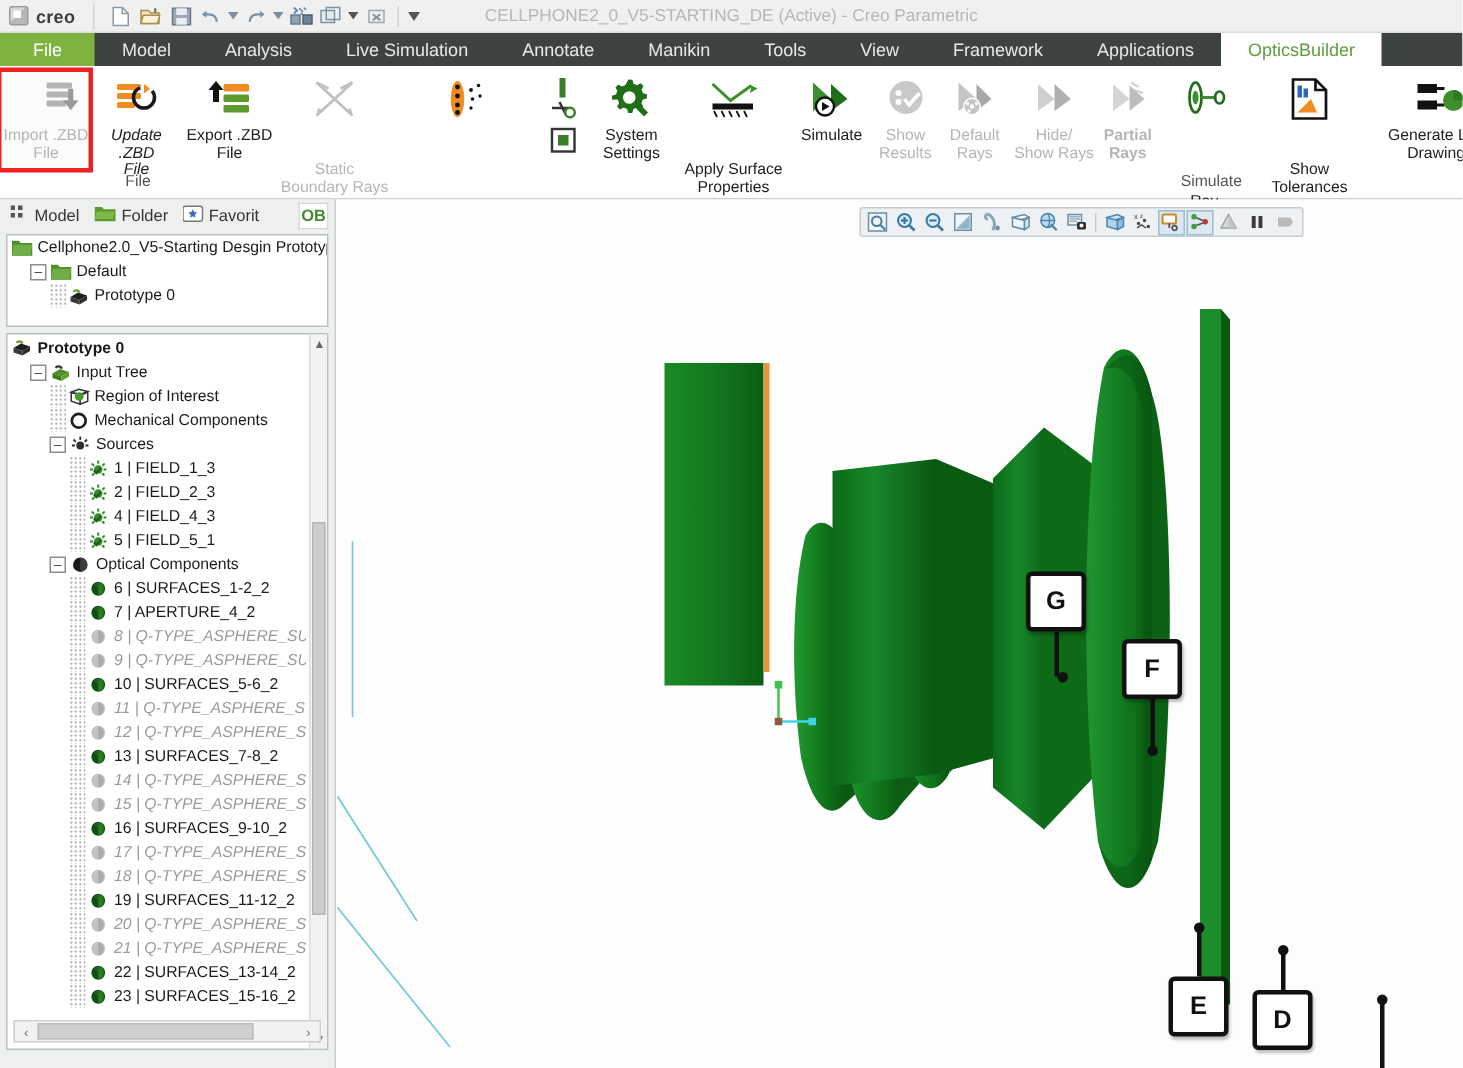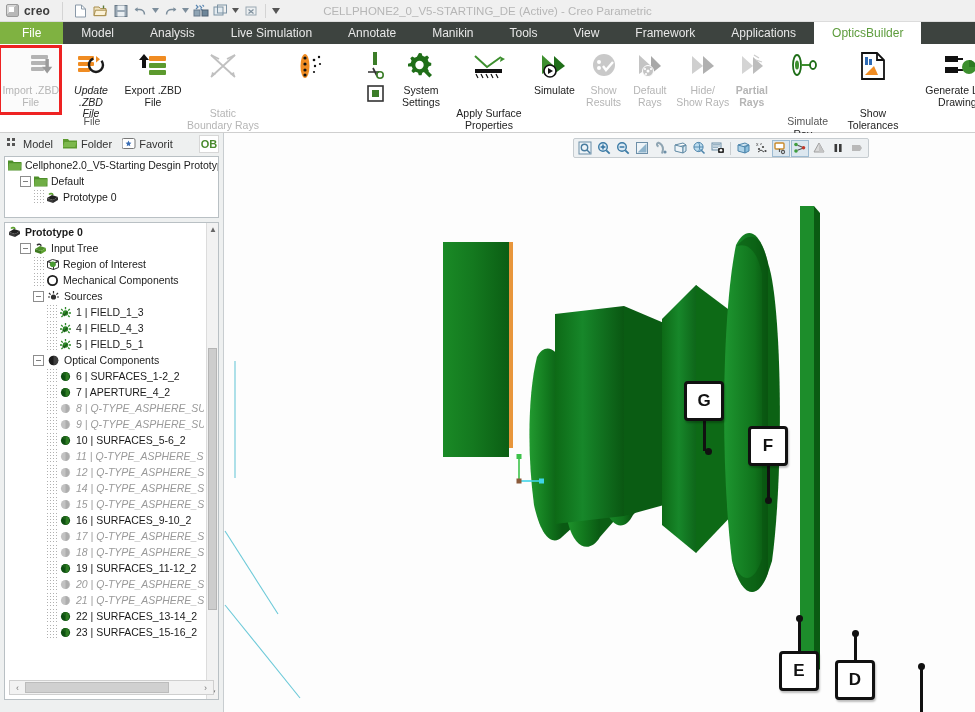--- a/index.html
+++ b/index.html
@@ -681,32 +681,44 @@
           <div class="trow">
             <span class="indent" style="width: 39px;"></span>
             <span class="dotted"></span>
             <span class="ticon">
               <svg width="14" height="13" viewBox="0 0 14 13">
                 <circle cx="6.5" cy="7" r="2.8" fill="#2f8a2a"></circle>
                 <path d="M6.5 1v2.2M2.2 3l1.6 1.6M10.8 3L9.2 4.6M1 7h2M10 7h2M2.4 11l1.5-1.5M10.6 11L9.1 9.5" stroke="#2f8a2a" stroke-width="1.3"></path>
                 <path d="M3.6 7.6l1.6 1.8 3-3.6" fill="none" stroke="#1a5c16" stroke-width="1.5"></path>
               </svg>
             </span>
-            <span class="tlabel">4 | FIELD_4_3</span>
+            <span class="tlabel">2 | FIELD_2_3</span>
           </div>
           <div class="trow">
             <span class="indent" style="width: 39px;"></span>
             <span class="dotted"></span>
             <span class="ticon">
               <svg width="14" height="13" viewBox="0 0 14 13">
                 <circle cx="6.5" cy="7" r="2.8" fill="#2f8a2a"></circle>
                 <path d="M6.5 1v2.2M2.2 3l1.6 1.6M10.8 3L9.2 4.6M1 7h2M10 7h2M2.4 11l1.5-1.5M10.6 11L9.1 9.5" stroke="#2f8a2a" stroke-width="1.3"></path>
                 <path d="M3.6 7.6l1.6 1.8 3-3.6" fill="none" stroke="#1a5c16" stroke-width="1.5"></path>
               </svg>
             </span>
+            <span class="tlabel">4 | FIELD_4_3</span>
+          </div>
+          <div class="trow">
+            <span class="indent" style="width: 39px;"></span>
+            <span class="dotted"></span>
+            <span class="ticon">
+              <svg width="14" height="13" viewBox="0 0 14 13">
+                <circle cx="6.5" cy="7" r="2.8" fill="#2f8a2a"></circle>
+                <path d="M6.5 1v2.2M2.2 3l1.6 1.6M10.8 3L9.2 4.6M1 7h2M10 7h2M2.4 11l1.5-1.5M10.6 11L9.1 9.5" stroke="#2f8a2a" stroke-width="1.3"></path>
+                <path d="M3.6 7.6l1.6 1.8 3-3.6" fill="none" stroke="#1a5c16" stroke-width="1.5"></path>
+              </svg>
+            </span>
             <span class="tlabel">5 | FIELD_5_1</span>
           </div>
           <div class="trow">
             <span class="indent" style="width: 26px;"></span>
             <span class="expander">–</span>
             <span class="ticon">
               <svg width="14" height="13" viewBox="0 0 14 13">
                 <circle cx="6.5" cy="6.5" r="4.8" fill="#1b1b1b"></circle>
                 <path d="M6.5 1.7a4.8 4.8 0 0 1 0 9.6z" fill="#3d3d3d"></path>
               </svg>
@@ -785,20 +797,32 @@
           <div class="trow dim">
             <span class="indent" style="width: 39px;"></span>
             <span class="dotted"></span>
             <span class="ticon">
               <svg width="14" height="13" viewBox="0 0 14 13">
                 <circle cx="6.5" cy="6.5" r="4.6" fill="#c2c2c2"></circle>
                 <path d="M6.5 2a4.6 4.6 0 0 1 0 9z" fill="#adadad"></path>
               </svg>
             </span>
             <span class="tlabel">12 | Q-TYPE_ASPHERE_SURFAC</span>
+          </div>
+          <div class="trow">
+            <span class="indent" style="width: 39px;"></span>
+            <span class="dotted"></span>
+            <span class="ticon">
+              <svg width="14" height="13" viewBox="0 0 14 13">
+                <circle cx="6.5" cy="6.5" r="4.6" fill="#0e4f12"></circle>
+                <path d="M6.5 2a4.6 4.6 0 0 1 0 9z" fill="#2c7a22"></path>
+                <path d="M3.4 3.4a4.4 4.4 0 0 1 3.1-1.3v4.4z" fill="#1d6318"></path>
+              </svg>
+            </span>
+            <span class="tlabel">13 | SURFACES_7-8_2</span>
           </div>
           <div class="trow dim">
             <span class="indent" style="width: 39px;"></span>
             <span class="dotted"></span>
             <span class="ticon">
               <svg width="14" height="13" viewBox="0 0 14 13">
                 <circle cx="6.5" cy="6.5" r="4.6" fill="#c2c2c2"></circle>
                 <path d="M6.5 2a4.6 4.6 0 0 1 0 9z" fill="#adadad"></path>
               </svg>
             </span>

